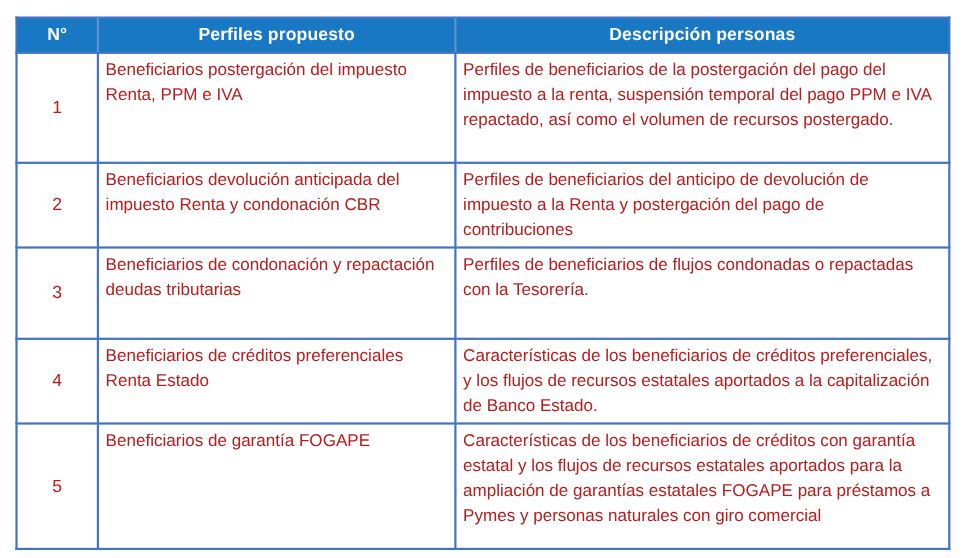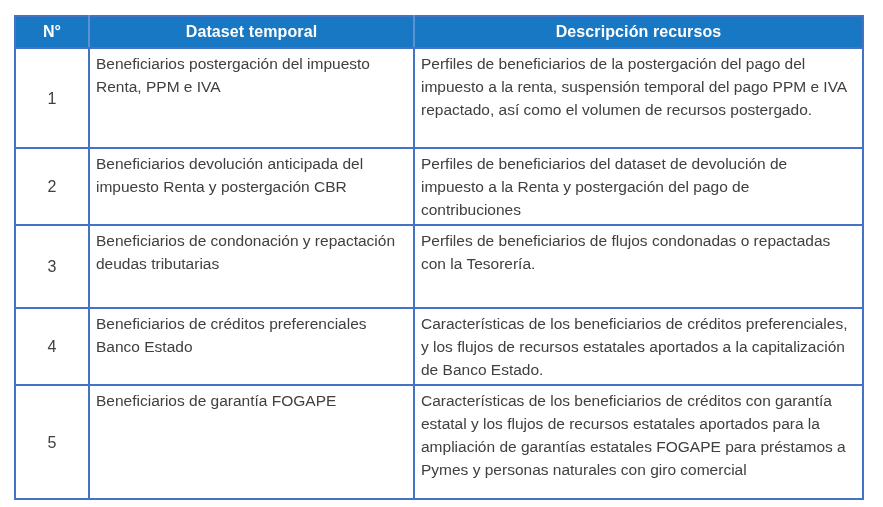--- a/index.html
+++ b/index.html
@@ -29,21 +29,21 @@
     color: #ffffff;
     font-size: 16px;
     font-weight: bold;
     text-align: center;
     height: 32px;
     padding: 3px 4px;
     letter-spacing: 0.1px;
   }
   .dataset-table th:not(:last-child) { border-right-color: #5b93d0; }
   .dataset-table td {
-    color: #404040;
+    color: #b91c1c;
     font-size: 15.5px;
     line-height: 23px;
     vertical-align: top;
     padding: 3px 10px 3px 6px;
   }
   .dataset-table td.num-cell {
     text-align: center;
     vertical-align: middle;
     font-size: 16px;
     padding: 0;
@@ -61,43 +61,43 @@
 <div class="page">
   <table class="dataset-table">
     <colgroup>
       <col style="width:74px">
       <col style="width:325px">
       <col style="width:449px">
     </colgroup>
     <thead>
       <tr>
         <th>N°</th>
-        <th>Dataset temporal</th>
-        <th>Descripción recursos</th>
+        <th>Perfiles propuesto</th>
+        <th>Descripción personas</th>
       </tr>
     </thead>
     <tbody>
       <tr>
         <td class="num-cell">1</td>
         <td>Beneficiarios postergación del impuesto Renta, PPM e IVA</td>
         <td>Perfiles de beneficiarios de la postergación del pago del impuesto a la renta, suspensión temporal del pago PPM e IVA repactado, así como el volumen de recursos postergado.</td>
       </tr>
       <tr>
         <td class="num-cell">2</td>
-        <td>Beneficiarios devolución anticipada del impuesto Renta y postergación CBR</td>
-        <td>Perfiles de beneficiarios del dataset de devolución de impuesto a la Renta y postergación del pago de contribuciones</td>
+        <td>Beneficiarios devolución anticipada del impuesto Renta y condonación CBR</td>
+        <td>Perfiles de beneficiarios del anticipo de devolución de impuesto a la Renta y postergación del pago de contribuciones</td>
       </tr>
       <tr>
         <td class="num-cell">3</td>
         <td>Beneficiarios de condonación y repactación deudas tributarias</td>
         <td>Perfiles de beneficiarios de flujos condonadas o repactadas con la Tesorería.</td>
       </tr>
       <tr>
         <td class="num-cell">4</td>
-        <td>Beneficiarios de créditos preferenciales Banco Estado</td>
+        <td>Beneficiarios de créditos preferenciales Renta Estado</td>
         <td>Características de los beneficiarios de créditos preferenciales, y los flujos de recursos estatales aportados a la capitalización de Banco Estado.</td>
       </tr>
       <tr>
         <td class="num-cell">5</td>
         <td>Beneficiarios de garantía FOGAPE</td>
         <td>Características de los beneficiarios de créditos con garantía estatal y los flujos de recursos estatales aportados para la ampliación de garantías estatales FOGAPE para préstamos a Pymes y personas naturales con giro comercial</td>
       </tr>
     </tbody>
   </table>
 </div>

